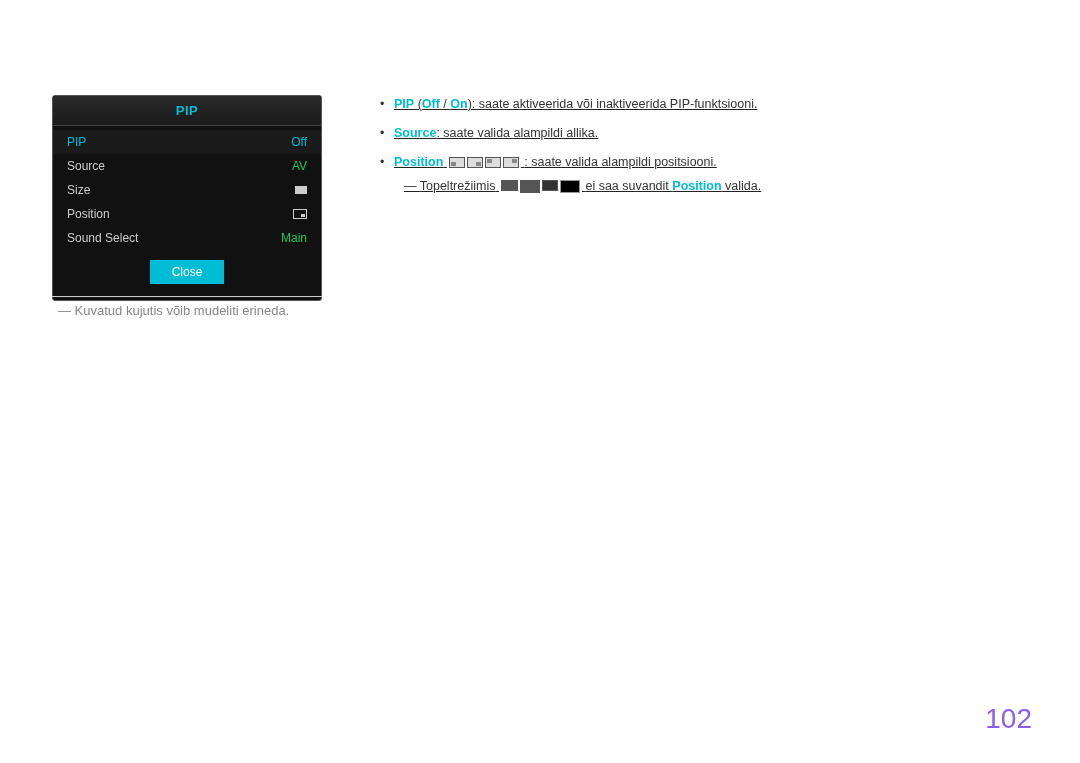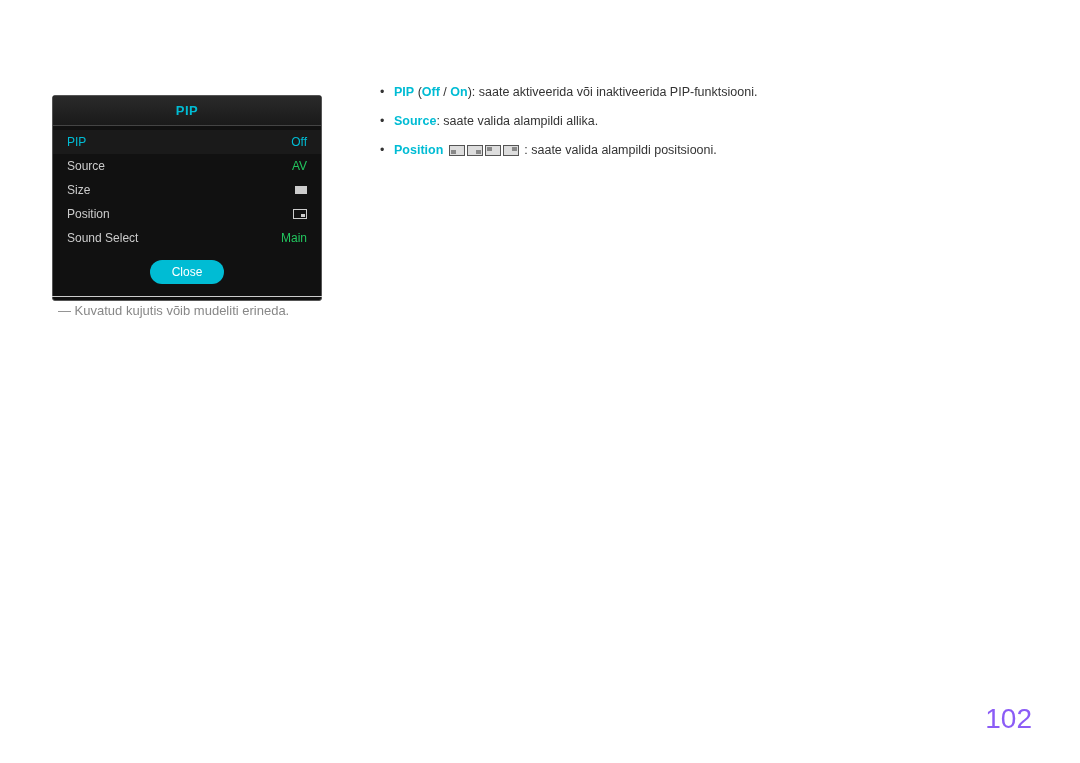--- a/index.html
+++ b/index.html
@@ -71,21 +71,21 @@
       text-align: center;
       padding: 10px 0 12px;
     }
 
     .close-btn {
       background: #00bcd4;
       color: #fff;
       border: none;
       padding: 5px 22px;
       font-size: 12px;
-      border-radius: 12px;
+      border-radius: 0;
       cursor: pointer;
     }
 
     
     .divider-line {
       position: absolute;
       left: 52px;
       top: 296px;
       width: 270px;
       height: 1px;
@@ -97,22 +97,23 @@
       left: 58px;
       top: 303px;
       font-size: 13px;
       color: #888;
     }
 
     
     .content-area {
       position: absolute;
       left: 380px;
-      top: 83px;
+      top: 95px;
       width: 660px;
+      text-decoration: underline;
     }
 
     .bullet-list {
       list-style: none;
       padding: 0;
     }
 
     .bullet-list li {
       position: relative;
       padding-left: 14px;
@@ -283,16 +284,29 @@
           <span class="ibox p1"></span>
           <span class="ibox p2"></span>
           <span class="ibox p3"></span>
           <span class="ibox p4"></span>
         </span>
       </span>
       <span>: saate valida alampildi positsiooni.</span>
     </li>
   </ul>
 
+  <div class="sub-indent">
+    <span>― </span>
+    <span>Topeltrežiimis</span>
+    <span>
+      <span class="inline-boxes">
+        <span class="ibox d1"></span>
+        <span class="ibox d2"></span>
+        <span class="ibox d3"></span>
+        <span class="ibox d4"></span>
+      </span>
+    </span>
+    <span> ei saa suvandit </span><span class="bold-cyan">Position</span><span> valida.</span>
+  </div>
 
 </div>
 
 <div class="page-number">102</div>
 
 </body></html>

